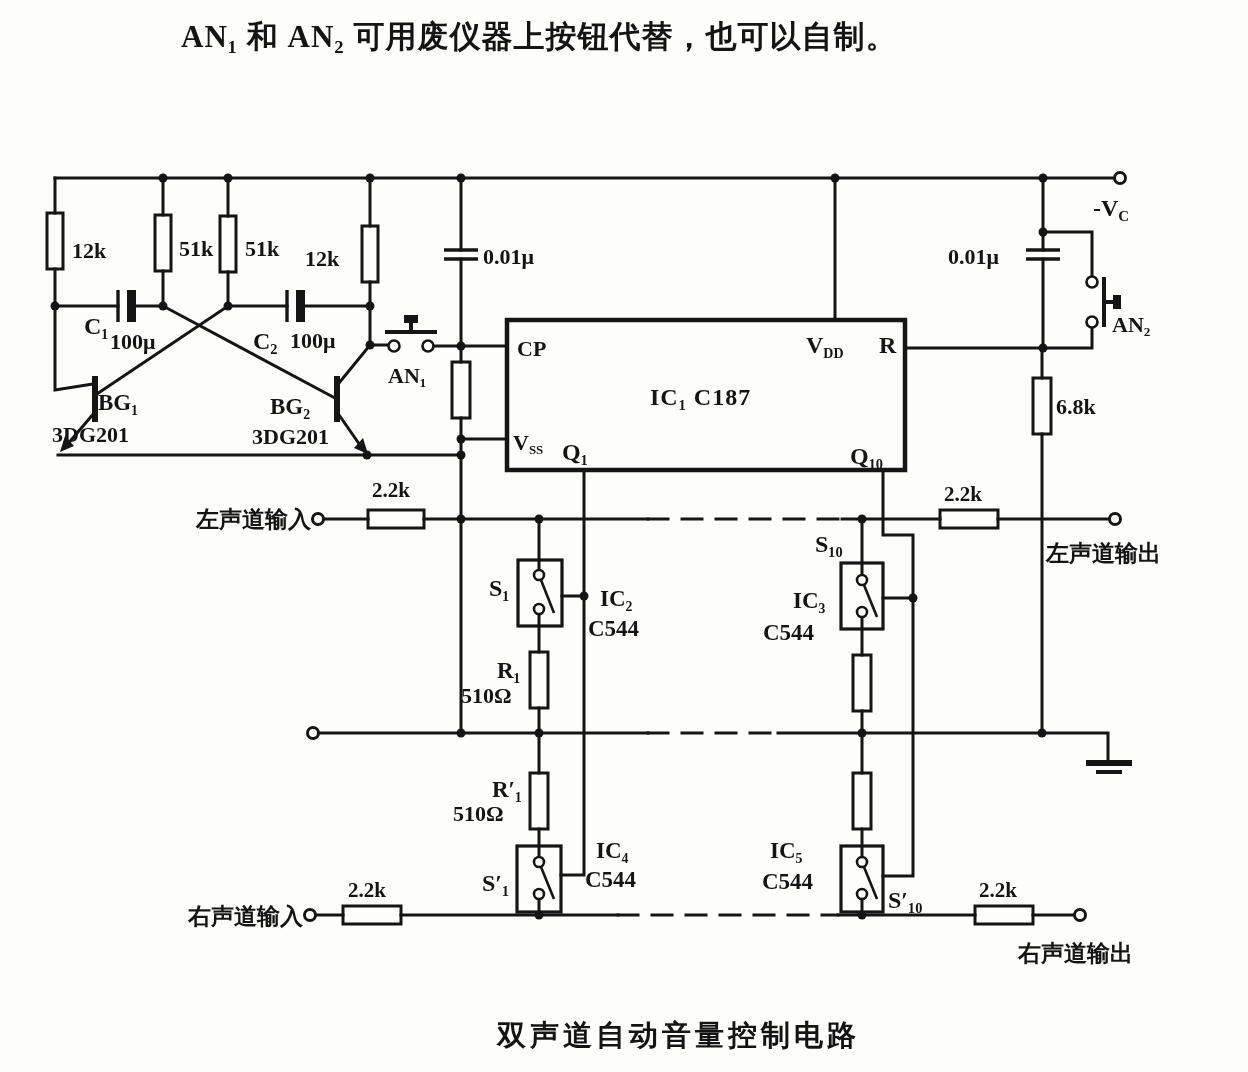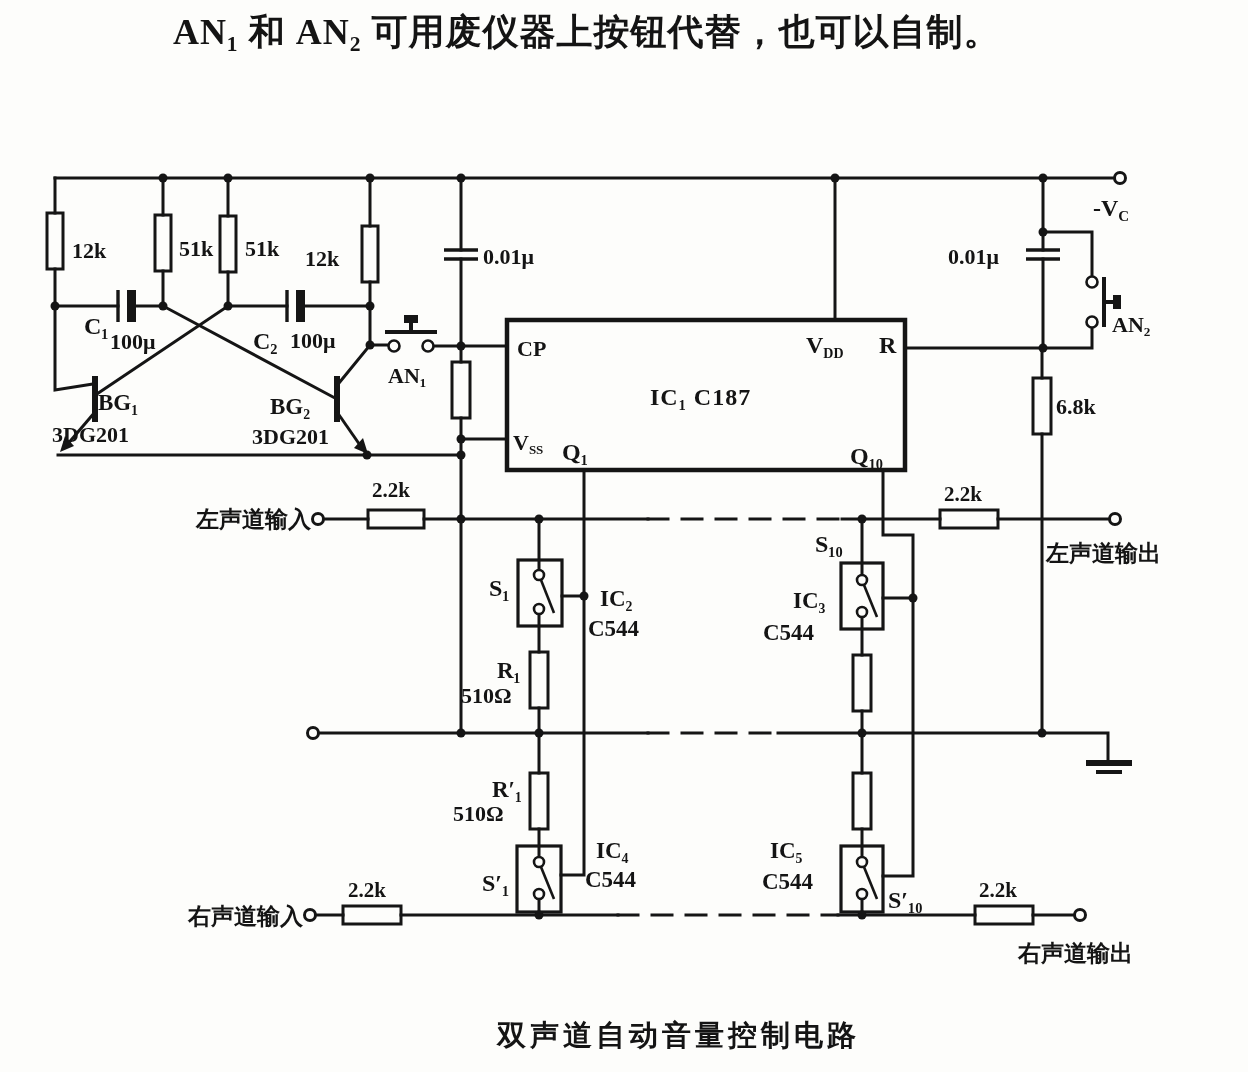--- a/index.html
+++ b/index.html
@@ -3,22 +3,22 @@
 <meta charset="utf-8">
 <style>
   html,body{margin:0;padding:0;}
   body{
     width:1248px;height:1072px;position:relative;
     background:#fdfdfb;color:#141414;
     font-family:"Liberation Serif","DejaVu Serif",serif;
     overflow:hidden;
   }
   .top-note{
-    position:absolute;left:173px;top:8px;margin:0;
-    font-size:36px;font-weight:700;letter-spacing:1px;white-space:nowrap;
+    position:absolute;left:173px;top:8px;margin:8px;
+    font-size:31px;font-weight:700;letter-spacing:1px;white-space:nowrap;
   }
   .caption{
     position:absolute;left:497px;top:1016px;margin:0;
     font-size:29px;font-weight:700;letter-spacing:4px;white-space:nowrap;
   }
   svg.schematic{position:absolute;left:0;top:0;}
   .w path{stroke:#151515;stroke-width:3;fill:none;stroke-linecap:square;}
   .w path.dash{stroke-dasharray:20 14;}
   .r{stroke:#151515;stroke-width:3;fill:none;}
   .icbox{stroke:#151515;stroke-width:4.5;fill:none;}

